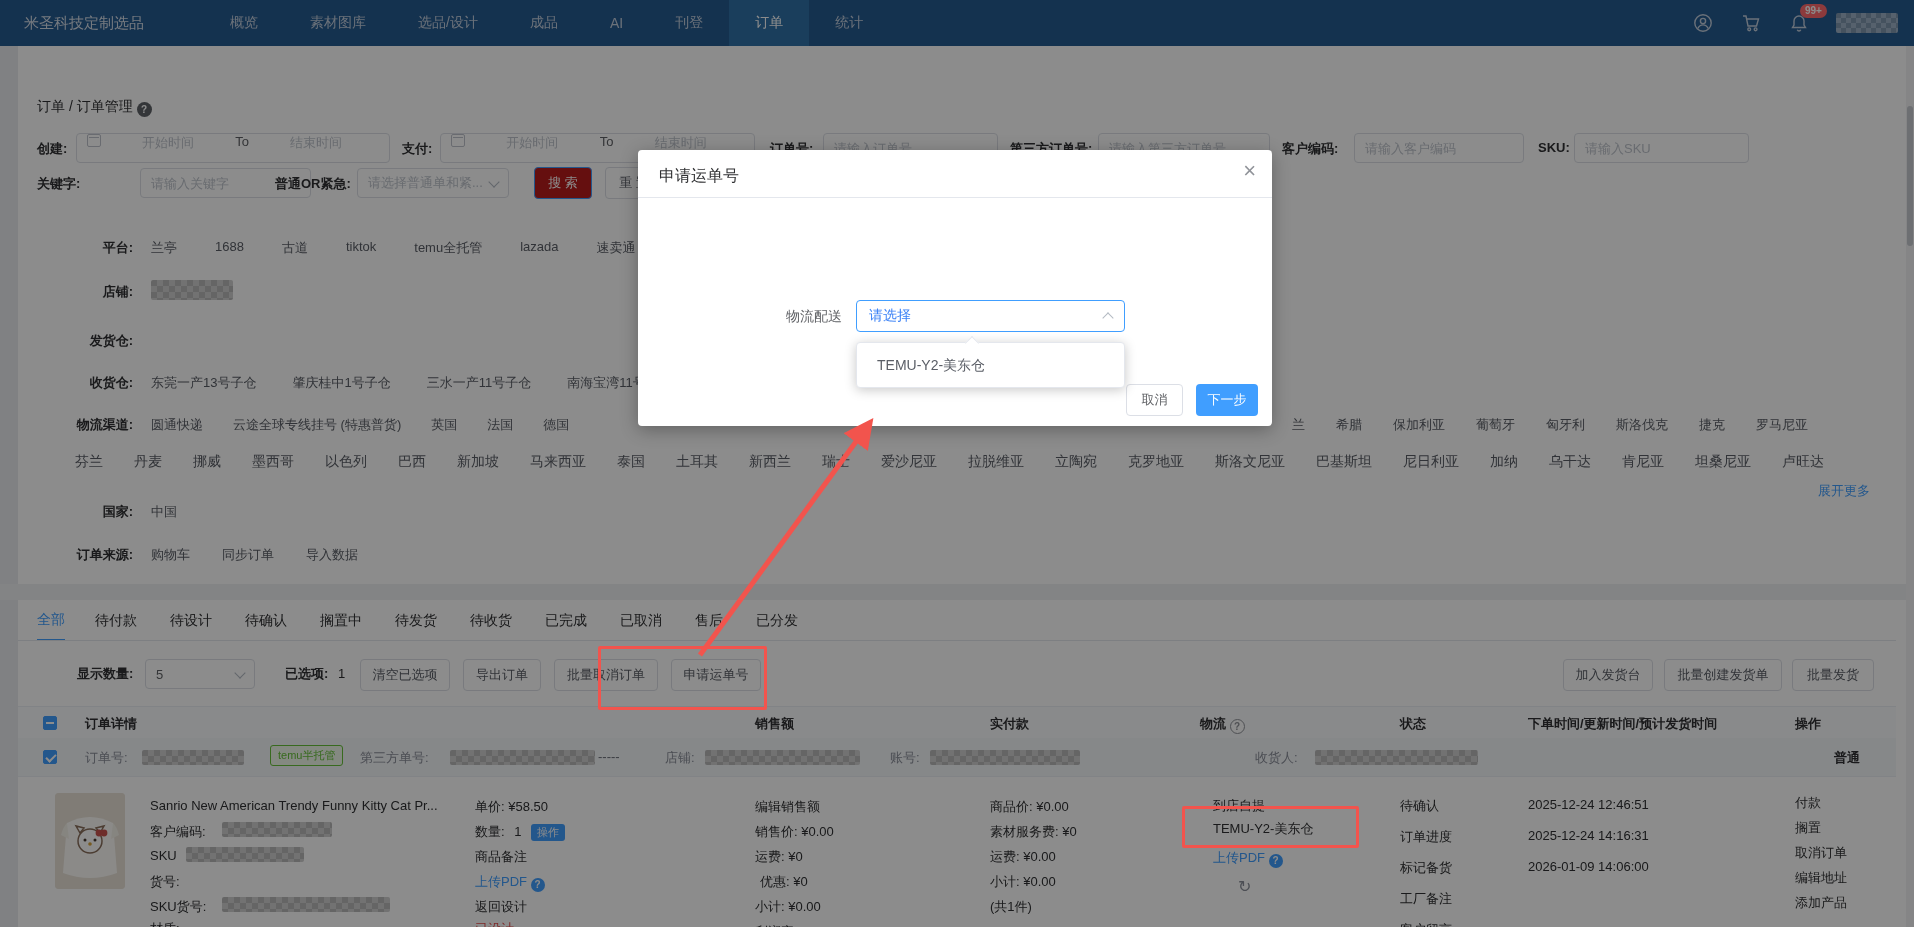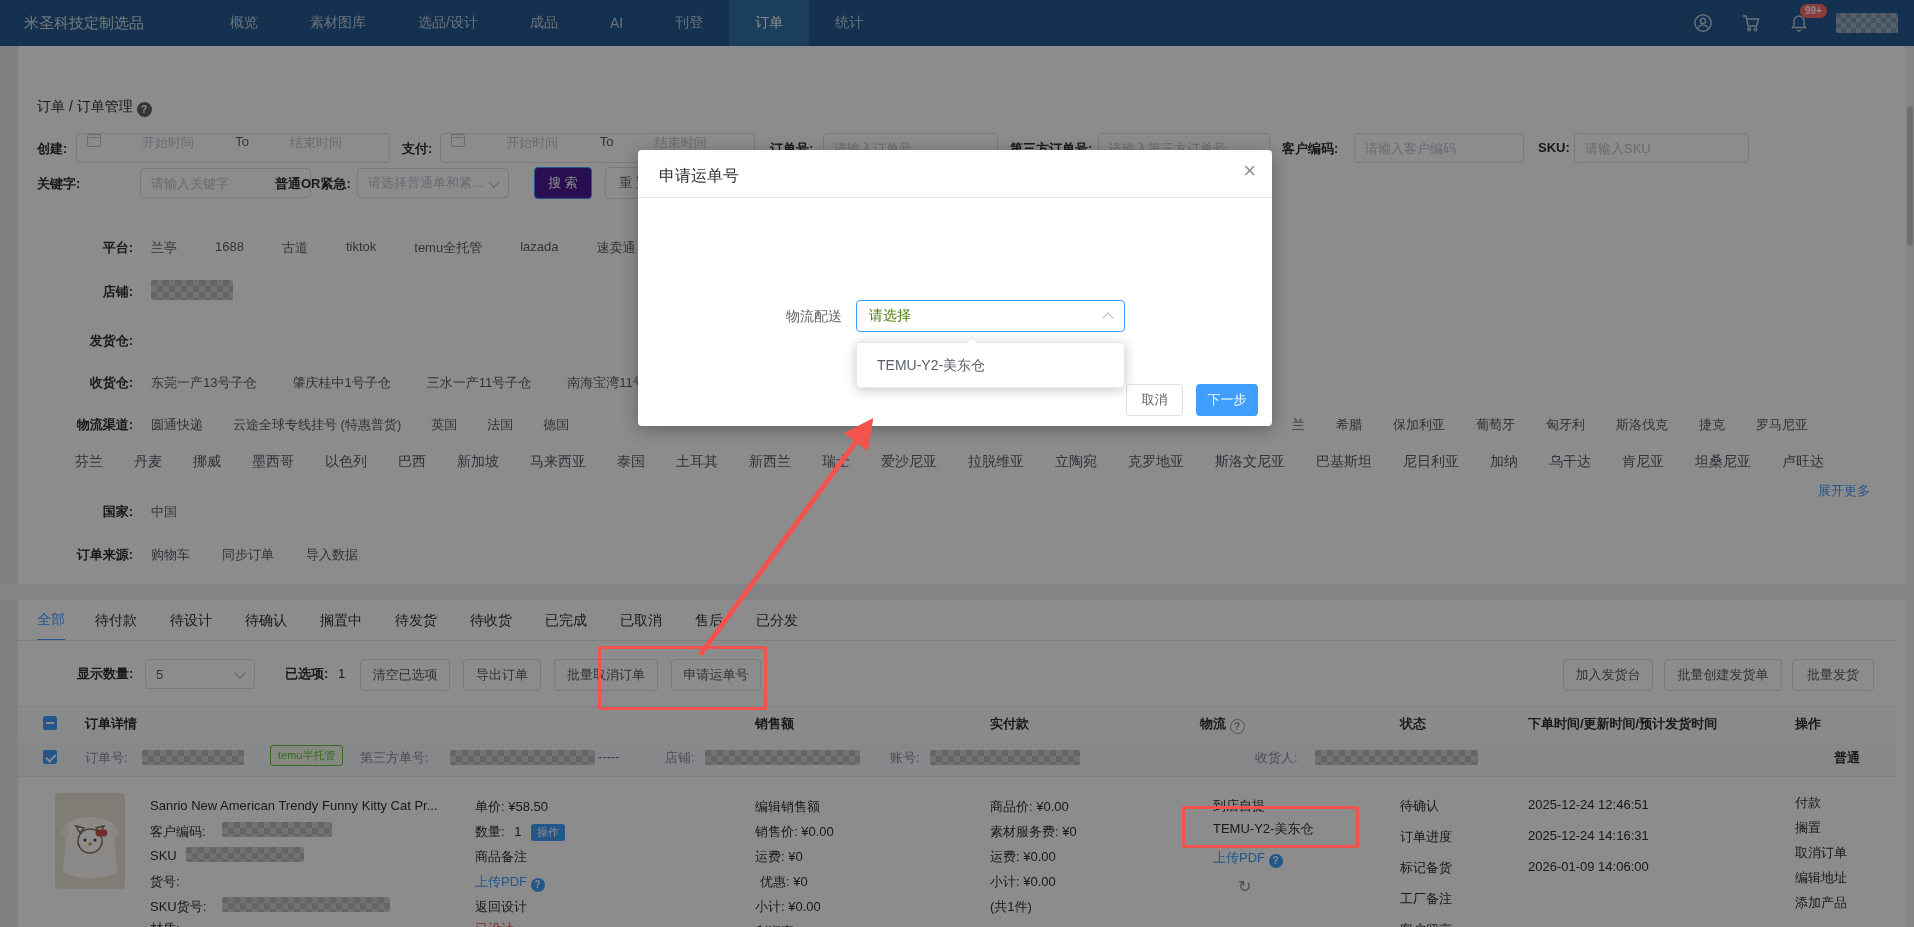--- a/index.html
+++ b/index.html
@@ -30,21 +30,21 @@
   .selbox .val{flex:1;white-space:nowrap;overflow:hidden}
   .caret{width:7px;height:7px;border-right:1.5px solid #b4bac3;border-bottom:1.5px solid #b4bac3;
          transform:rotate(45deg);margin-top:-3px;flex:none}
   .caret.up{transform:rotate(-135deg);margin-top:4px}
   .rangebox{position:absolute;height:30px;border:1px solid #dcdfe6;border-radius:4px;background:#fff;
             display:flex;align-items:flex-start;padding:0 10px;box-sizing:border-box;color:#bfc4cc;gap:4px}
   .rangebox .ph{flex:1;text-align:center;white-space:nowrap}
   .rangebox .to{color:#606266}
   .btn{position:absolute;height:32px;border:1px solid #dcdfe6;border-radius:4px;background:#fff;color:#5a5e66;
        font-size:13px;display:flex;align-items:center;justify-content:center;box-sizing:border-box;white-space:nowrap;cursor:pointer}
-  .btn.primary{background:#4c1d95;border-color:#409eff;color:#fff}
+  .btn.primary{background:#b91c1c;border-color:#409eff;color:#fff}
   .link{color:#409eff;cursor:pointer;white-space:nowrap}
   .qmark{display:inline-flex;width:15px;height:15px;border-radius:50%;background:#5f6368;color:#fff;
          font-size:10px;font-weight:bold;align-items:center;justify-content:center;vertical-align:-2px}
   .qmark.blue{background:#409eff;width:14px;height:14px}
   .qmark.outline{background:#fff;border:1px solid #909399;color:#909399;width:13px;height:13px}
   .cal{width:12px;height:11px;border:1px solid #c0c4cc;border-radius:2px;position:relative;flex:none}
   .cal:before{content:"";position:absolute;left:1px;right:1px;top:2px;border-top:1px solid #c0c4cc}
   
   .tabs{position:absolute;left:37px;top:602px;display:flex;gap:33px;height:38px;align-items:center}
   .tab{color:#303133;font-size:14px;cursor:pointer;white-space:nowrap;height:38px;display:flex;align-items:center}
@@ -65,21 +65,21 @@
   .cb .chk{position:absolute;left:4px;top:1px;width:4px;height:8px;border-right:2px solid #fff;border-bottom:2px solid #fff;transform:rotate(45deg)}
   
   .mask{position:absolute;left:0;top:0;width:1914px;height:927px;background:rgba(0,0,0,0.45);z-index:50}
   .modal{position:absolute;left:638px;top:150px;width:634px;height:276px;background:#fff;border-radius:4px;
          box-shadow:0 4px 18px rgba(0,0,0,.3);z-index:60}
   .modal-title{position:absolute;left:21px;top:16px;font-size:16px;color:#303133}
   .modal-close{position:absolute;right:16px;top:10px;font-size:22px;color:#909399;cursor:pointer;line-height:22px}
   .modal-div{position:absolute;left:0;right:0;top:47px;border-bottom:1px solid #e4e7ed}
   .modal-label{position:absolute;left:104px;top:158px;width:100px;text-align:right;font-size:14px;color:#606266}
   .modal-select{position:absolute;left:218px;top:150px;width:269px;height:32px;border:1px solid #409eff;border-radius:4px;
-                display:flex;align-items:center;padding:13px 12px;box-sizing:border-box;color:#4d7c0f;font-size:14px}
+                display:flex;align-items:center;padding:13px 12px;box-sizing:border-box;color:#3b82f6;font-size:14px}
   .dropdown{position:absolute;left:856px;top:342px;width:269px;background:#fff;border:1px solid #e4e7ed;border-radius:4px;
             box-shadow:0 2px 12px rgba(0,0,0,.22);z-index:61;padding:6px 0;box-sizing:border-box}
   .dropdown .notch{position:absolute;left:110px;top:-5px;width:9px;height:9px;background:#fff;
                    border-left:1px solid #e4e7ed;border-top:1px solid #e4e7ed;transform:rotate(45deg)}
   .dd-opt{height:32px;line-height:32px;padding:0 20px;font-size:14px;color:#5a5e66;cursor:pointer;white-space:nowrap}
   .mbtn{position:absolute;height:32px;border-radius:4px;font-size:13px;display:flex;align-items:center;justify-content:center;
         box-sizing:border-box;cursor:pointer;z-index:60}
   
   .ann-box{position:absolute;border:3px solid #f2544d;border-radius:2px;z-index:70;pointer-events:none}
   .ann-arrow{position:absolute;left:0;top:0;z-index:70;pointer-events:none}

